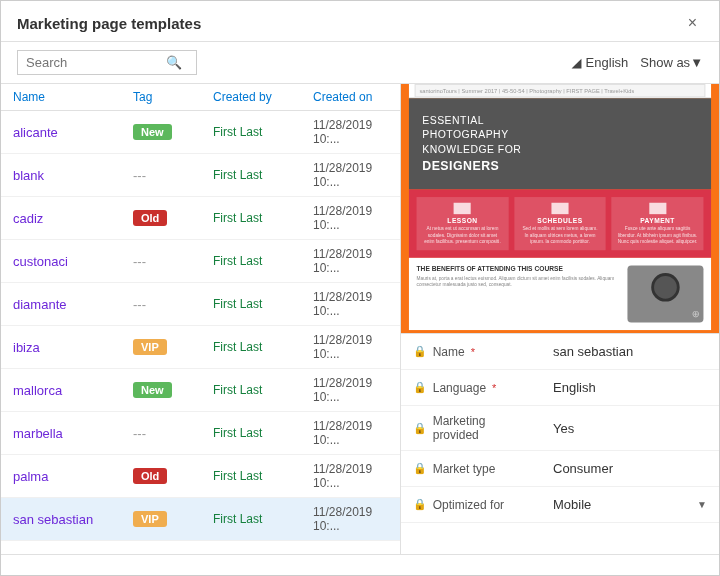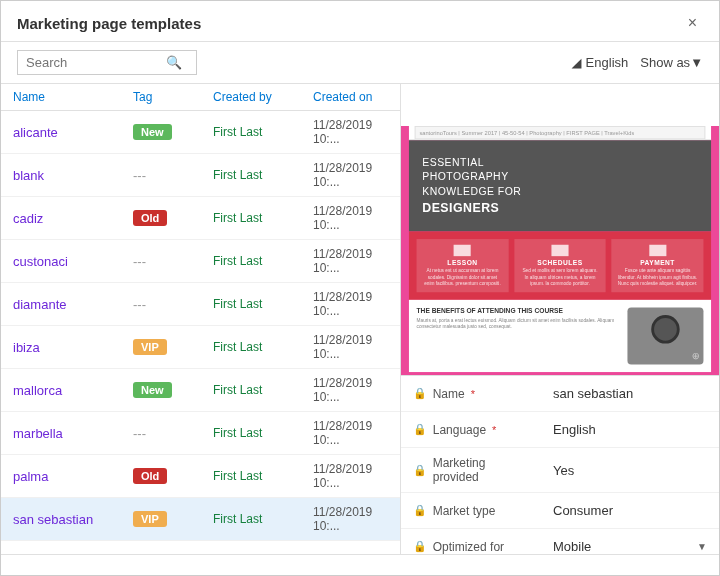--- a/index.html
+++ b/index.html
@@ -164,25 +164,24 @@
     
     .right-panel {
       flex: 1;
       display: flex;
       flex-direction: column;
       overflow: hidden;
     }
     
     .preview-area {
       height: 250px;
-      background: #ec4899;
+      background: #f97316;
       overflow: hidden;
       position: relative;
       border-bottom: 1px solid #e0e0e0;
-      margin-top: 42px;
     }
     
     
     .template-preview {
       width: 100%;
       height: 100%;
       display: flex;
       flex-direction: column;
       transform: scale(0.95);
       transform-origin: top center;

